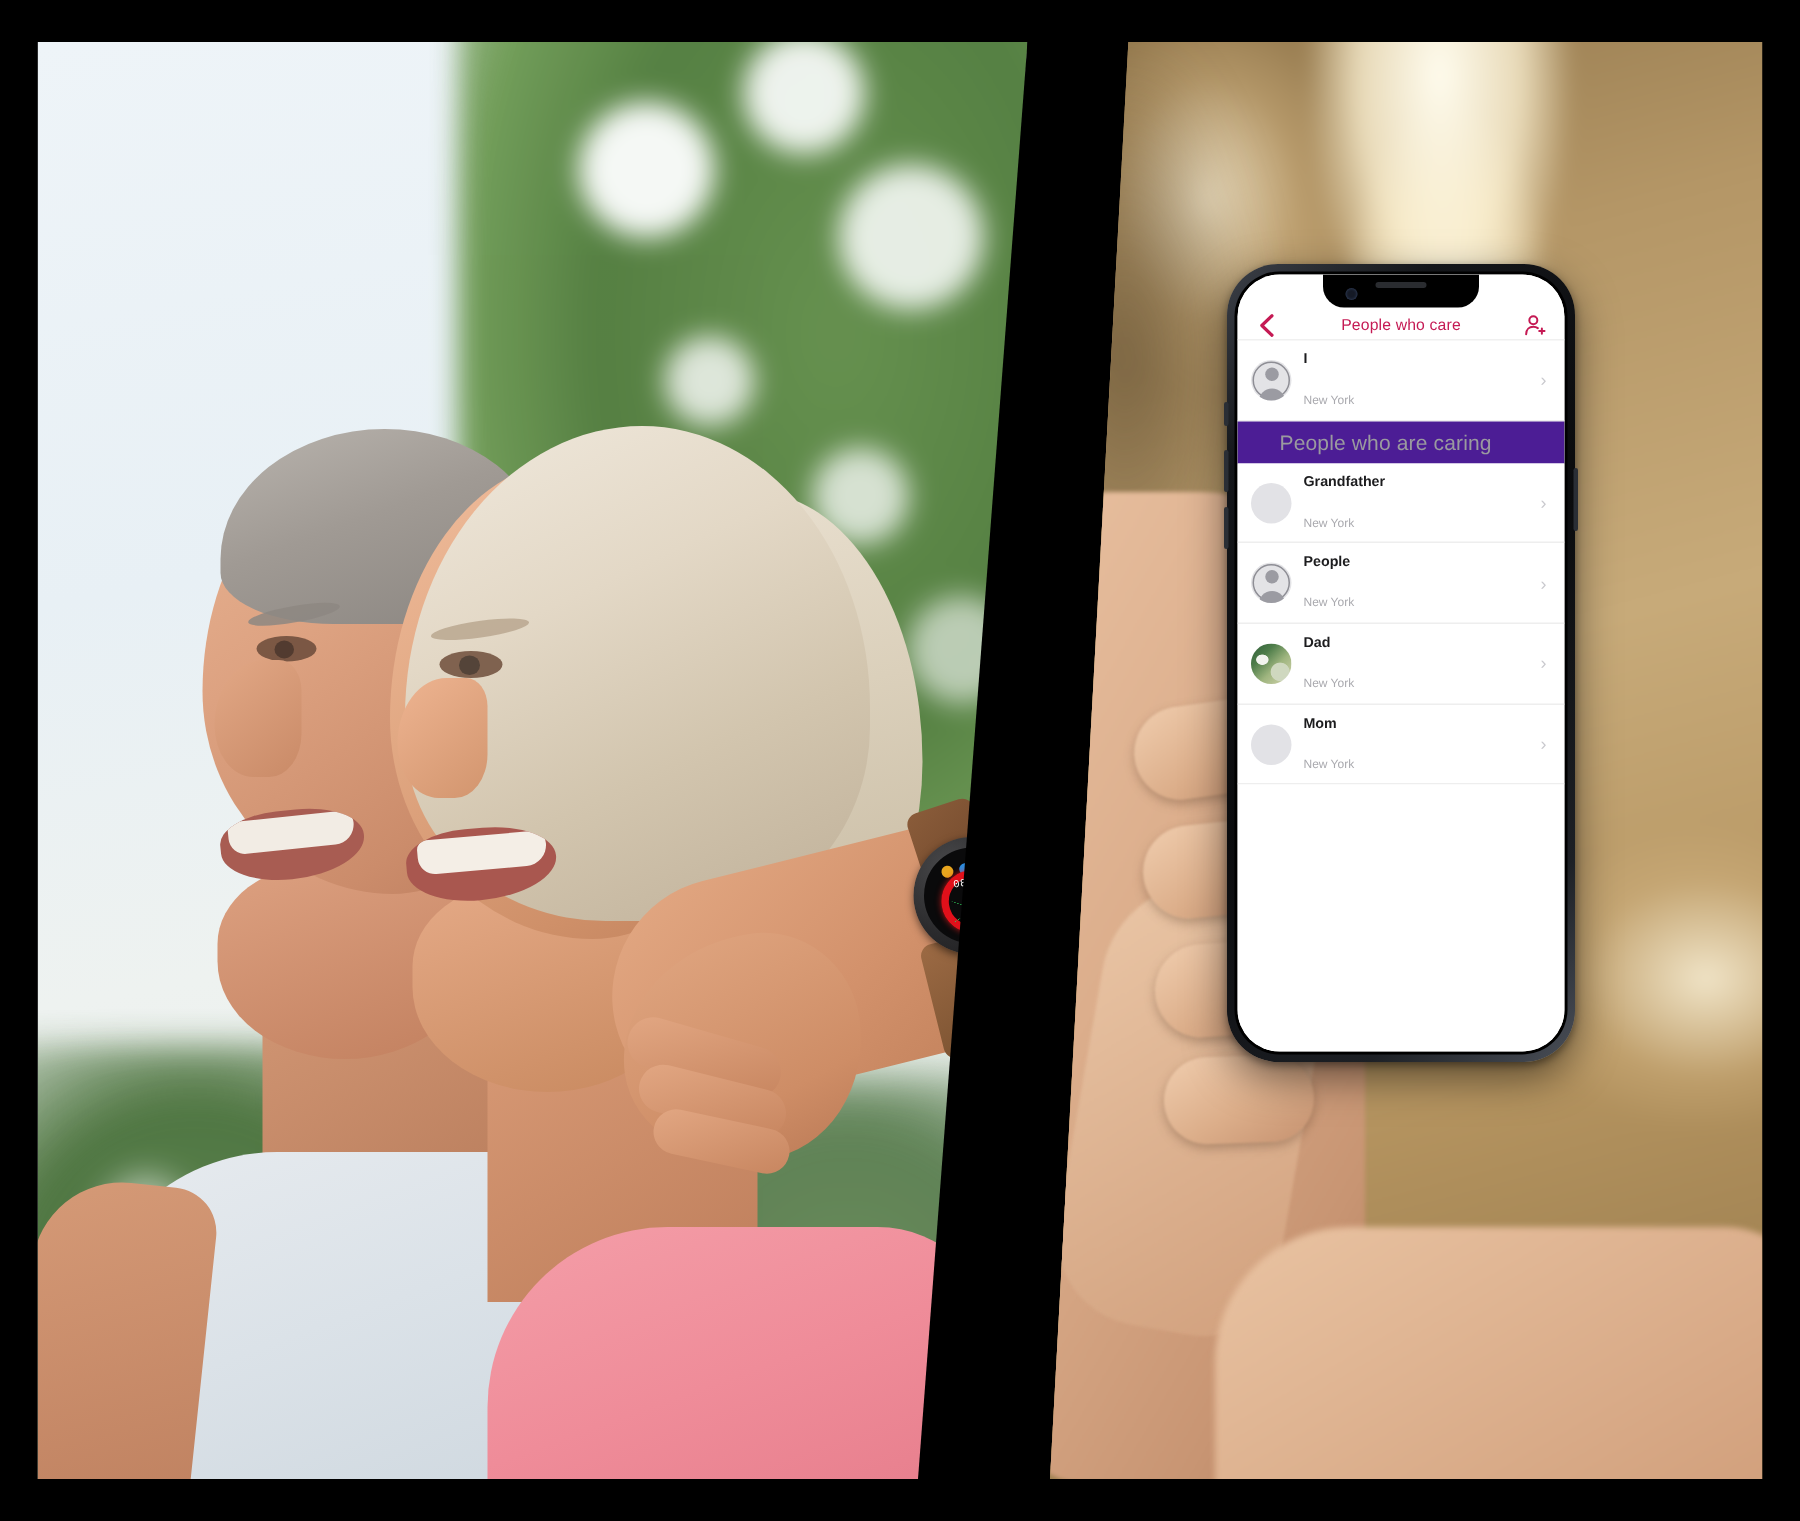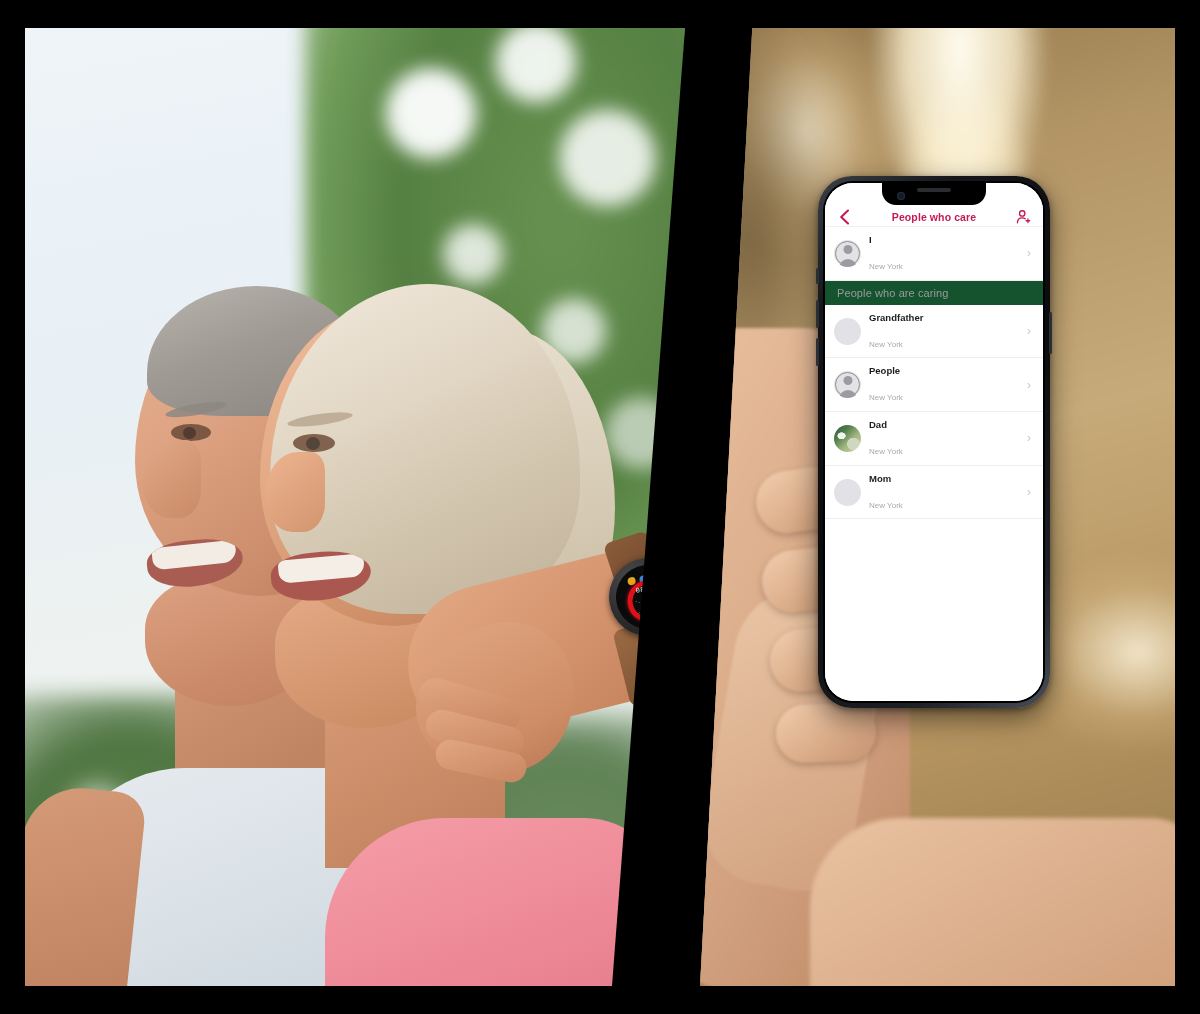--- a/index.html
+++ b/index.html
@@ -284,21 +284,21 @@
   .sb-power { right:-2px; top:136px; width:3px; height:42px; }
 
   
   .app-header {
     position:relative; height:44px; padding-top:24px;
     display:flex; align-items:center; justify-content:space-between;
     padding-left:10px; padding-right:10px;
     background:#fff; border-bottom:1px solid #f0f0f0;
   }
   .hdr-title {
-    font-size:10.5px; font-weight:bold; color:#c51a54; letter-spacing:.1px;
+    font-size:10.5px; font-weight:normal; color:#c51a54; letter-spacing:.1px;
   }
   .back-icon { width:18px; height:18px; display:flex; align-items:center; justify-content:center; }
   .add-icon  { width:18px; height:18px; display:flex; align-items:center; justify-content:center; }
 
   
   .row {
     display:flex; align-items:center; gap:8px;
     padding:7px 10px 7px 9px;
     background:#fff; border-bottom:1px solid #eeeeee;
     min-height:48px;
@@ -344,22 +344,22 @@
   .row-text { flex:1; min-width:0; }
   .row-name {
     font-size:9.5px; font-weight:bold; color:#1c1c1e; line-height:1.25;
   }
   .row-sub {
     font-size:8px; color:#a9a9ae; line-height:1.35; margin-top:16px;
   }
   .chev { color:#c9c9ce; font-size:12px; flex:0 0 auto; padding-right:2px; }
 
   .section-hdr {
-    background:#14532d; padding:6px 12px;
-    font-size:11px; color:#9a9a9f; letter-spacing:.1px;
+    background:#4c1d95; padding:6px 28px;
+    font-size:14px; color:#9a9a9f; letter-spacing:.1px;
   }
   .filler { background:#fff; flex:1; }
   .app-body { display:flex; flex-direction:column; height:calc(100% - 44px); }
 </style>
 </head>
 <body>
 
 <div id="stage">
 
   <div id="left-photo">

